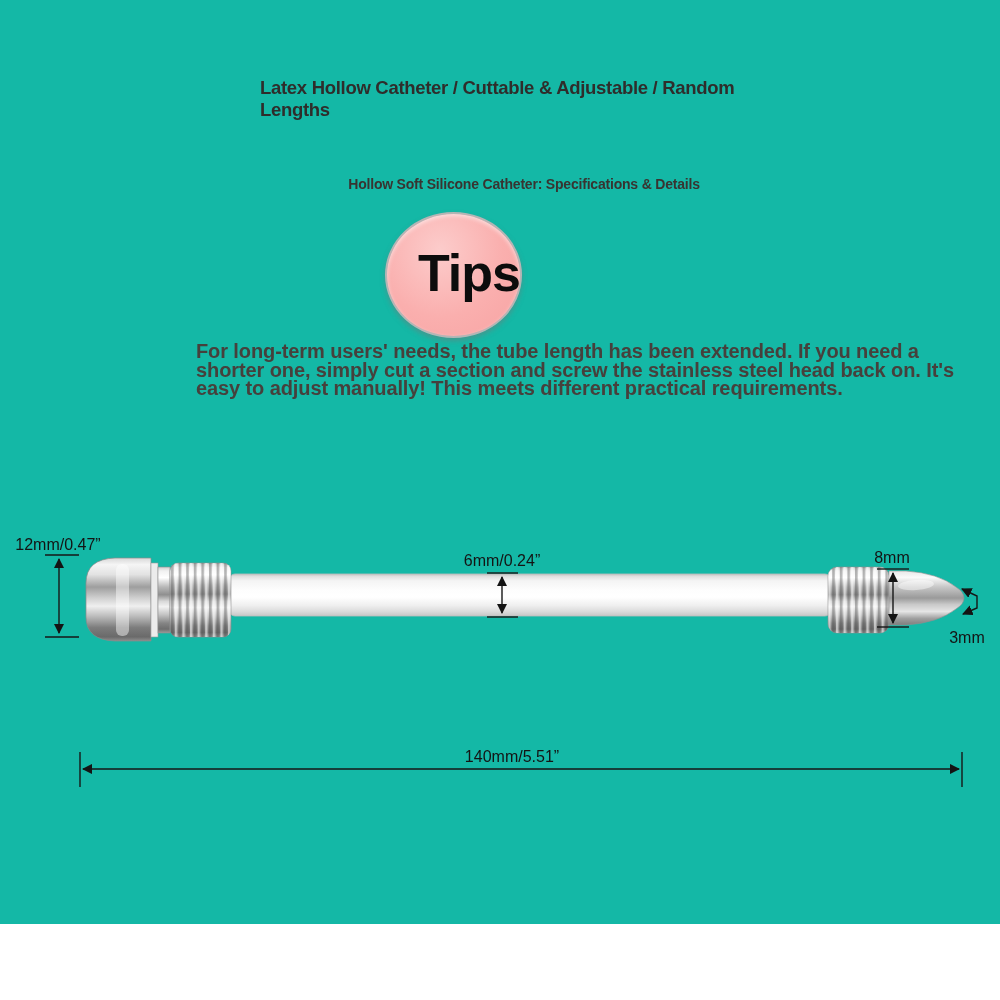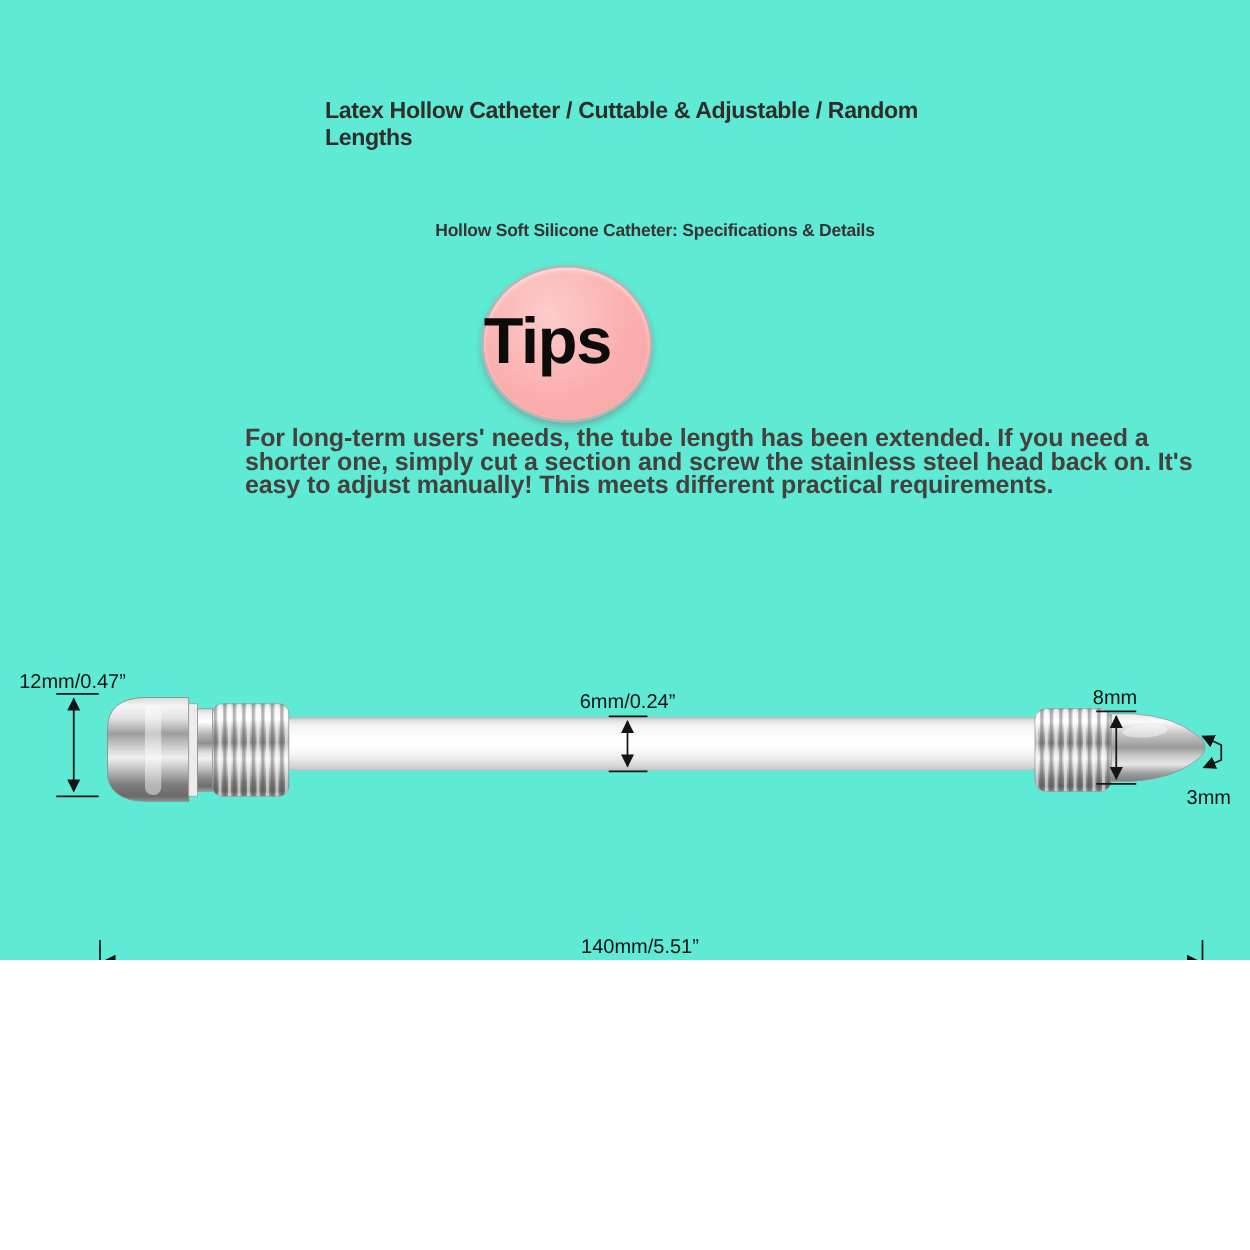--- a/index.html
+++ b/index.html
@@ -4,22 +4,22 @@
 <style>
   html, body {
     margin: 0;
     padding: 0;
     background: #ffffff;
     font-family: "Liberation Sans", sans-serif;
   }
   .page {
     position: relative;
     width: 1000px;
-    height: 768px;
-    background: #5eead4;
+    height: 924px;
+    background: #14b8a6;
     overflow: hidden;
   }
   .page-title {
     position: absolute;
     left: 260px;
     top: 77px;
     width: 496px;
     font-size: 18.5px;
     font-weight: 700;
     line-height: 22px;
@@ -43,21 +43,21 @@
     left: 385px;
     top: 212px;
     width: 137px;
     height: 126px;
     border-radius: 50%;
     border: 2px solid #b5b5b5;
     background: radial-gradient(ellipse at 40% 30%, #fccccb 0%, #faafae 55%, #f7a3a3 100%);
     box-shadow: 0 3px 5px rgba(120,120,120,0.5), inset 0 2px 4px rgba(255,255,255,0.55);
     display: flex;
     align-items: center;
-    justify-content: flex-start;
+    justify-content: flex-end;
     box-sizing: border-box;
   }
   .tips-label {
     font-size: 52px;
     font-weight: 700;
     color: #0c0c0c;
     letter-spacing: -1px;
     transform: translateY(-2px);
   }
   .tips-description {

